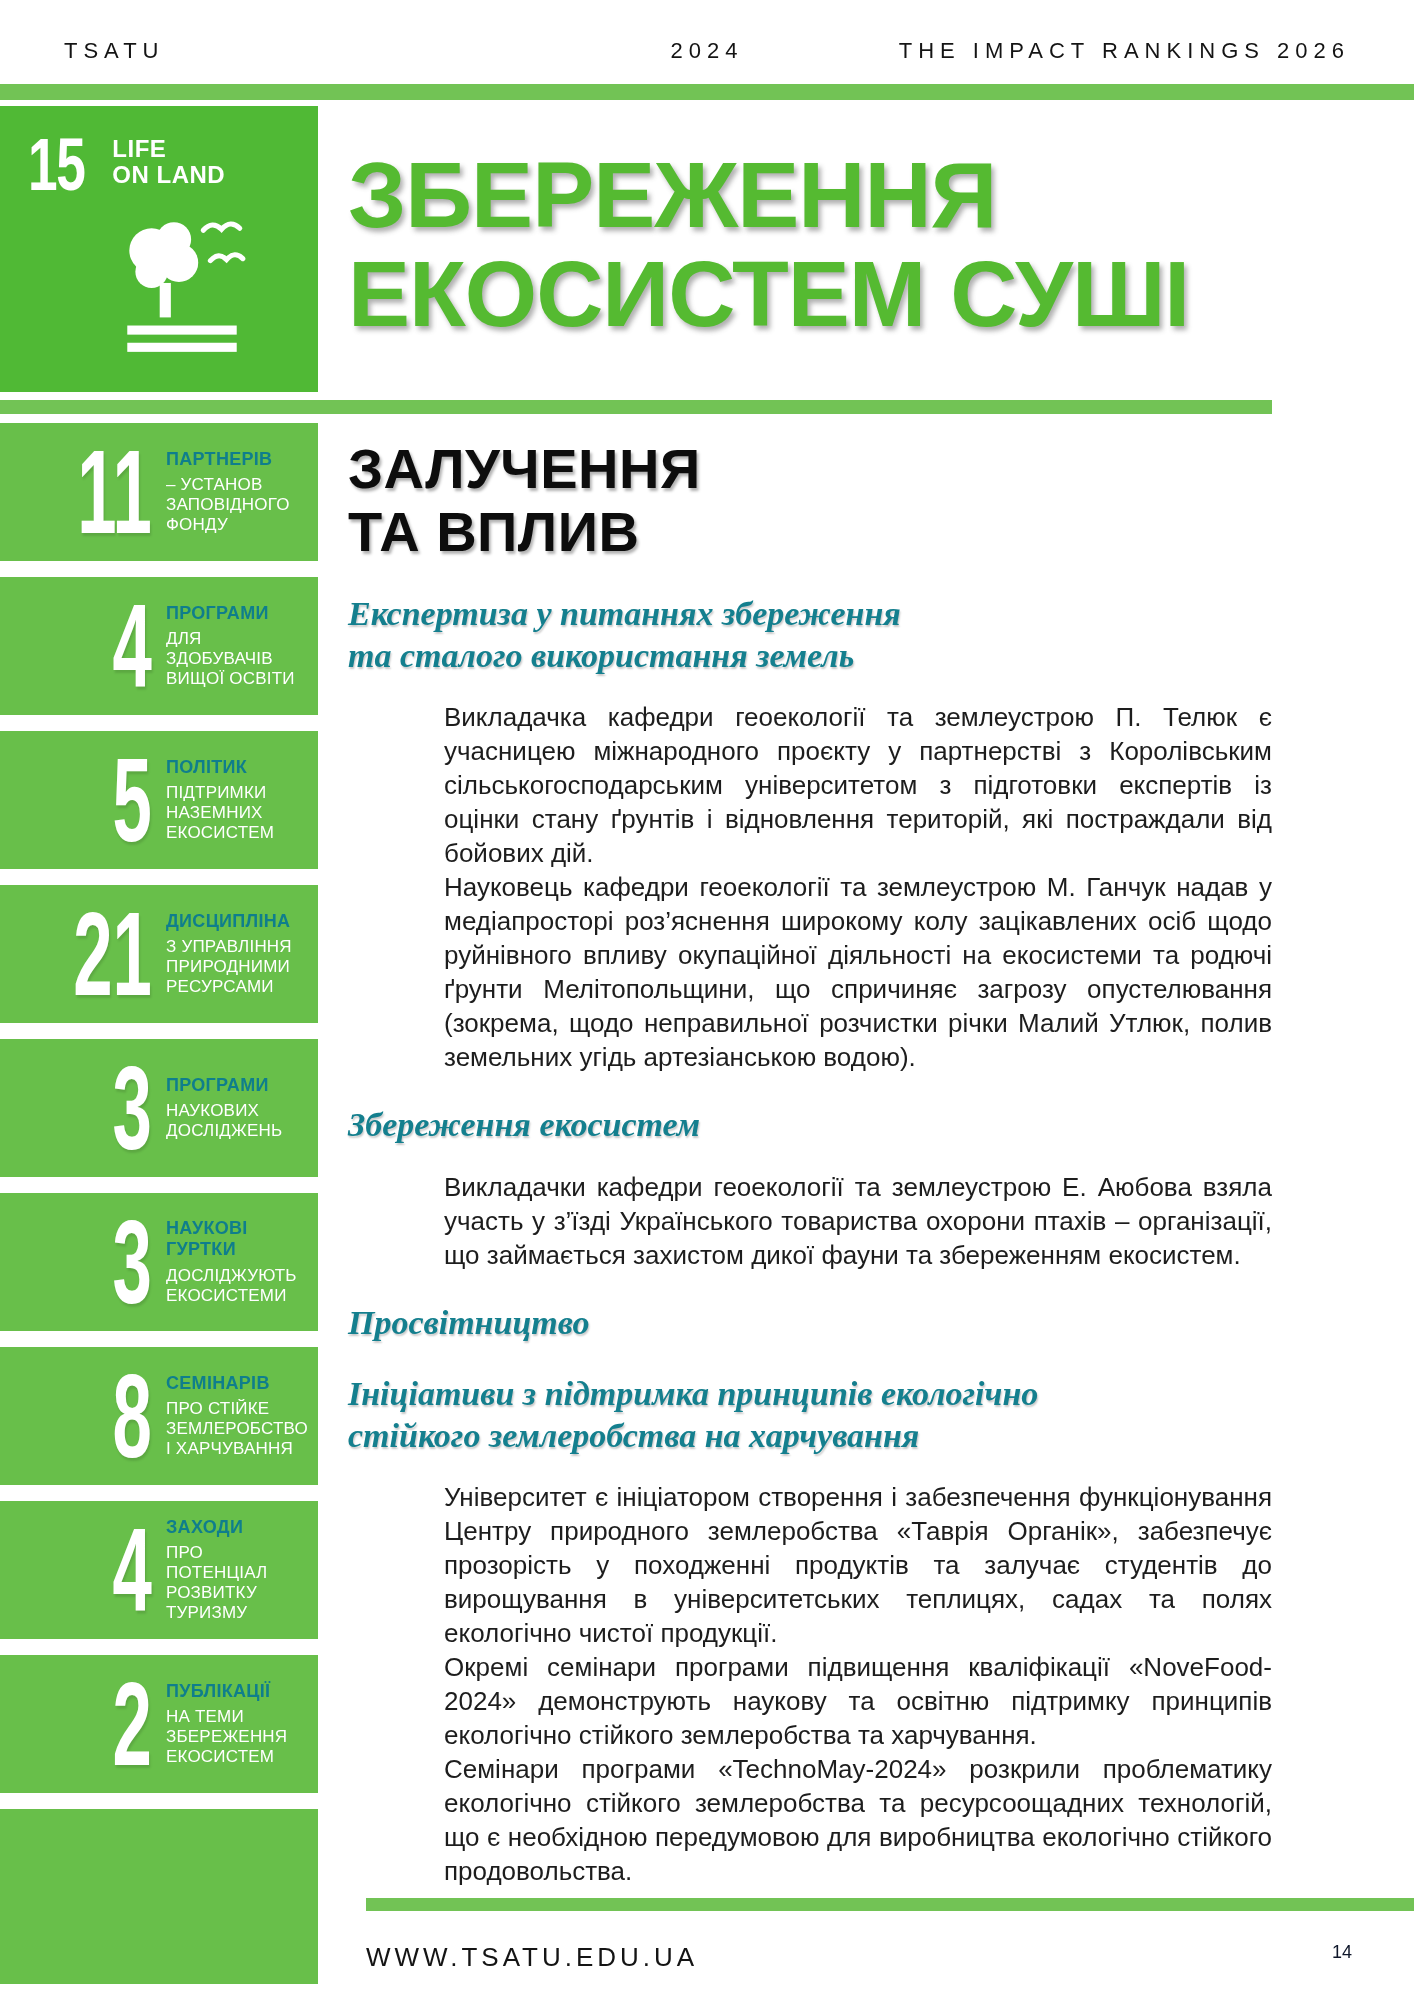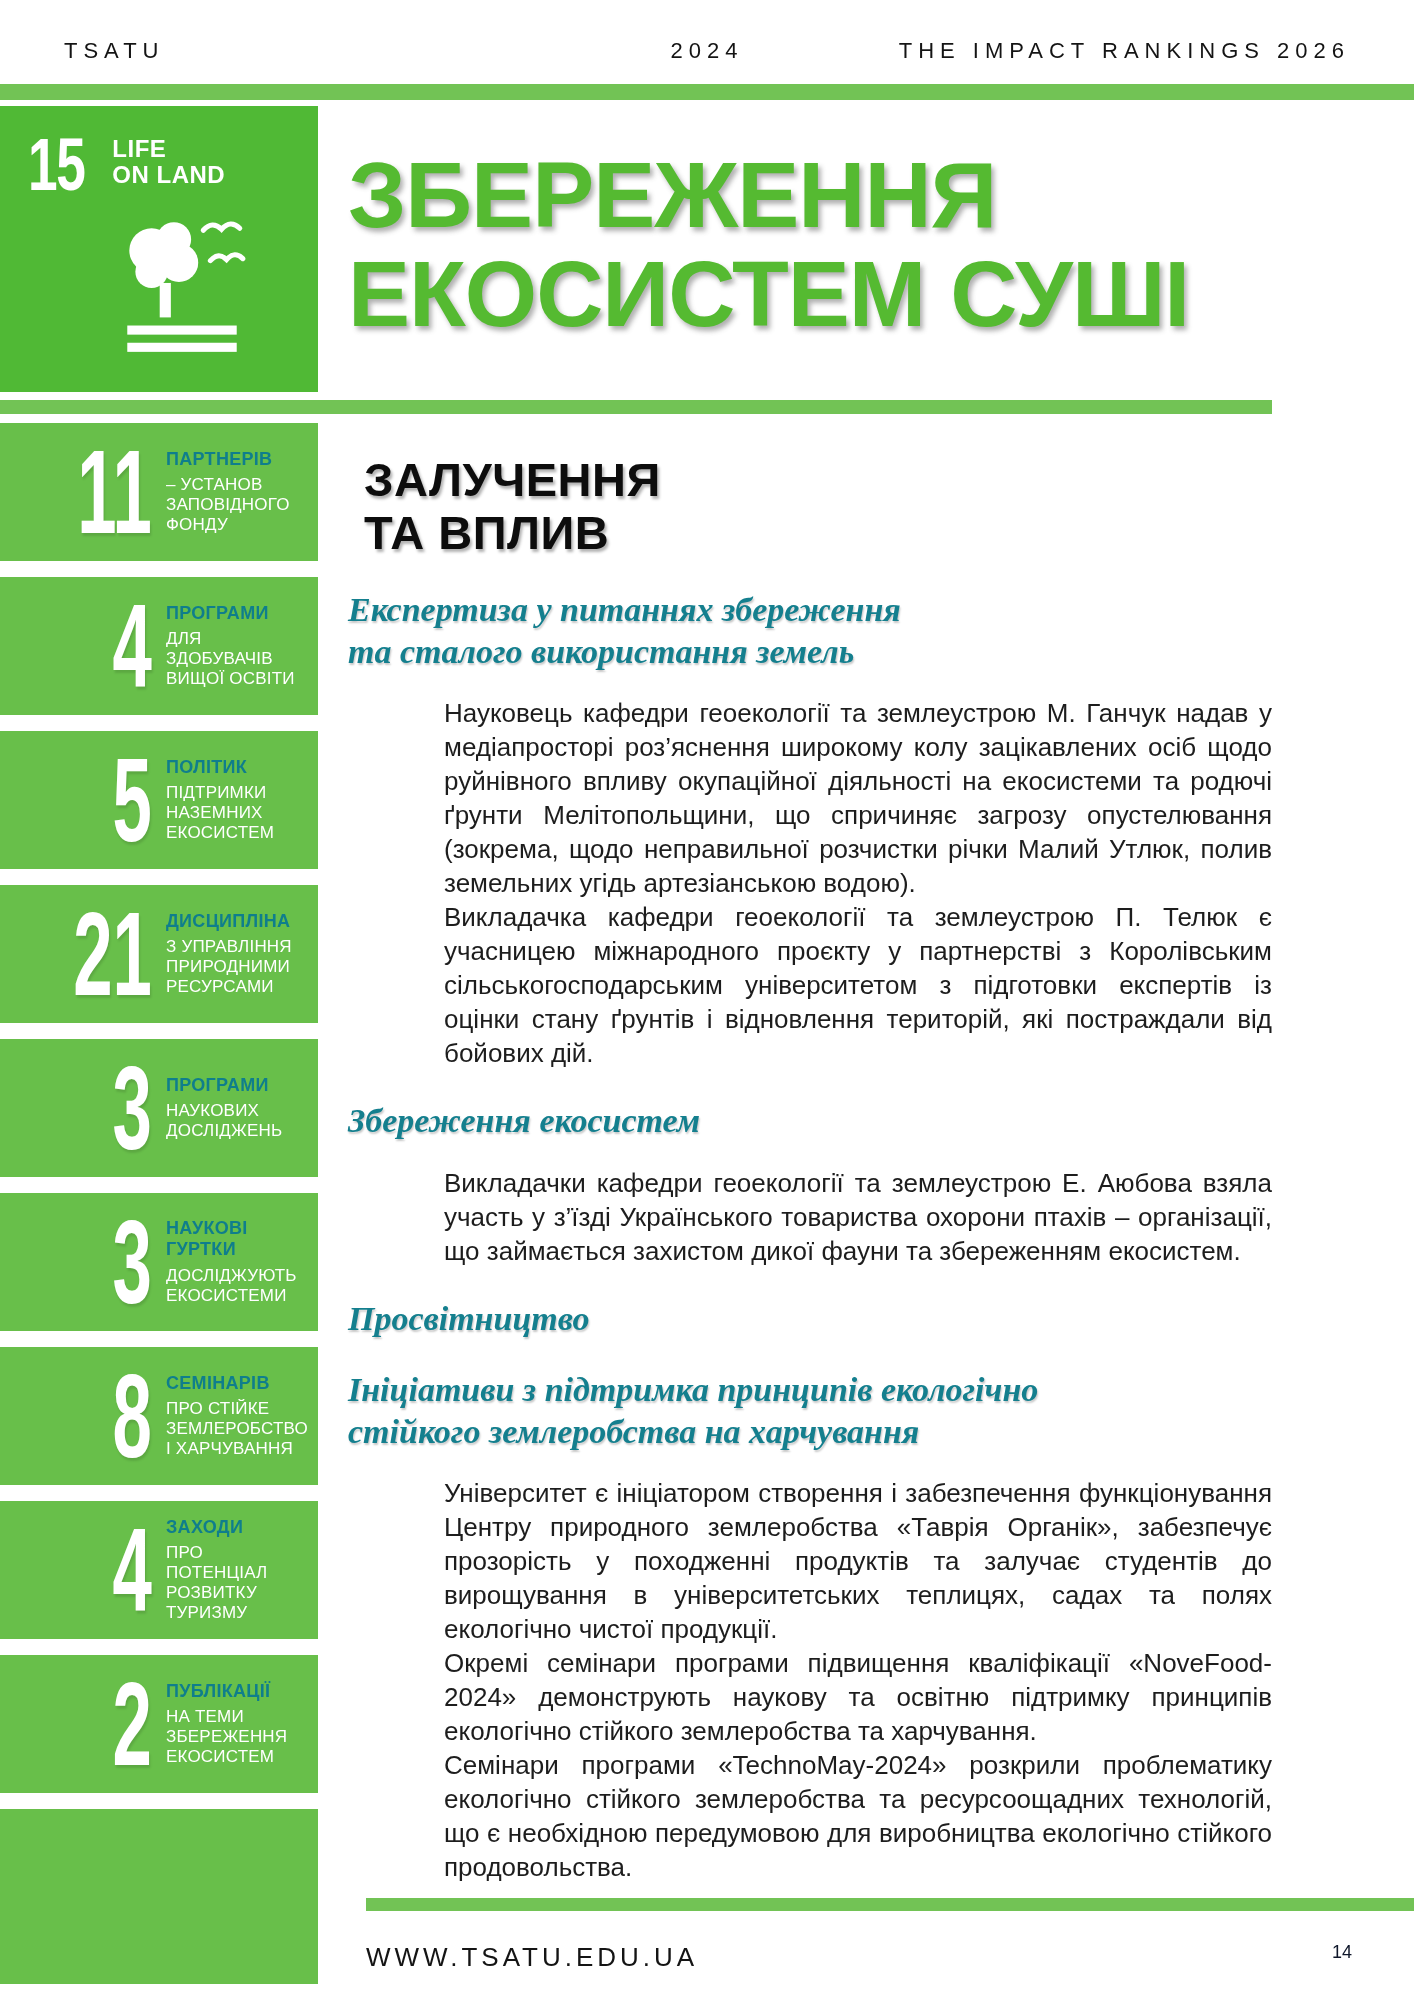--- a/index.html
+++ b/index.html
@@ -55,21 +55,21 @@
     transform:scaleX(0.60);transform-origin:right center;
     text-shadow:2px 3px 3px rgba(0,0,0,0.12);
   }
   .stat-txt{flex:1 1 auto;padding-left:14px;padding-right:18px;}
   .stat-title{color:#0f7e8c;font-weight:bold;font-size:18px;line-height:1.15;letter-spacing:0.3px;margin-bottom:6px;}
   .stat-desc{color:#ffffff;font-size:17px;line-height:1.18;letter-spacing:0.2px;}
 
   
   .content{position:absolute;left:348px;top:438px;width:924px;}
   .h2{
-    margin:16px;font-size:47px;line-height:1.12;font-weight:bold;color:#0d0d0d;
+    margin:0;font-size:56px;line-height:1.12;font-weight:bold;color:#0d0d0d;
     letter-spacing:0.5px;text-shadow:2px 3px 3px rgba(0,0,0,0.30);
   }
   .h3{
     margin:30px 0 24px 0;font-family:"Liberation Serif",serif;font-style:italic;font-weight:bold;
     font-size:34px;line-height:1.22;color:#147f8e;text-shadow:1px 2px 2px rgba(0,0,0,0.22);
   }
   .para{
     margin:0 0 0 96px;width:828px;box-sizing:border-box;
     text-align:justify;font-size:26px;line-height:34px;color:#1d1d1d;
   }
@@ -204,22 +204,22 @@
     </div>
     <div class="stat-card grow"></div>
   </aside>
 
   <main class="content">
     <h2 class="h2 pre">ЗАЛУЧЕННЯ
 ТА ВПЛИВ</h2>
 
     <h3 class="h3 pre">Експертиза у питаннях збереження
 та сталого використання земель</h3>
+    <p class="para">Викладачка кафедри геоекології та землеустрою П. Телюк є учасницею міжнародного проєкту у партнерстві з Королівським сільськогосподарським університетом з підготовки експертів із оцінки стану ґрунтів і відновлення територій, які постраждали від бойових дій.</p>
     <p class="para">Науковець кафедри геоекології та землеустрою М. Ганчук надав у медіапросторі роз’яснення широкому колу зацікавлених осіб щодо руйнівного впливу окупаційної діяльності на екосистеми та родючі ґрунти Мелітопольщини, що спричиняє загрозу опустелювання (зокрема, щодо неправильної розчистки річки Малий Утлюк, полив земельних угідь артезіанською водою).</p>
-    <p class="para">Викладачка кафедри геоекології та землеустрою П. Телюк є учасницею міжнародного проєкту у партнерстві з Королівським сільськогосподарським університетом з підготовки експертів із оцінки стану ґрунтів і відновлення територій, які постраждали від бойових дій.</p>
 
     <h3 class="h3 pre">Збереження екосистем</h3>
     <p class="para">Викладачки кафедри геоекології та землеустрою Е. Аюбова взяла участь у з’їзді Українського товариства охорони птахів – організації, що займається захистом дикої фауни та збереженням екосистем.</p>
 
     <h3 class="h3 pre">Просвітництво</h3>
 
     <h3 class="h3 pre">Ініціативи з підтримка принципів екологічно
 стійкого землеробства на харчування</h3>
     <p class="para">Університет є ініціатором створення і забезпечення функціонування Центру природного землеробства «Таврія Органік», забезпечує прозорість у походженні продуктів та залучає студентів до вирощування в університетських теплицях, садах та полях екологічно чистої продукції.</p>
     <p class="para">Окремі семінари програми підвищення кваліфікації «NoveFood-2024» демонструють наукову та освітню підтримку принципів екологічно стійкого землеробства та харчування.</p>

